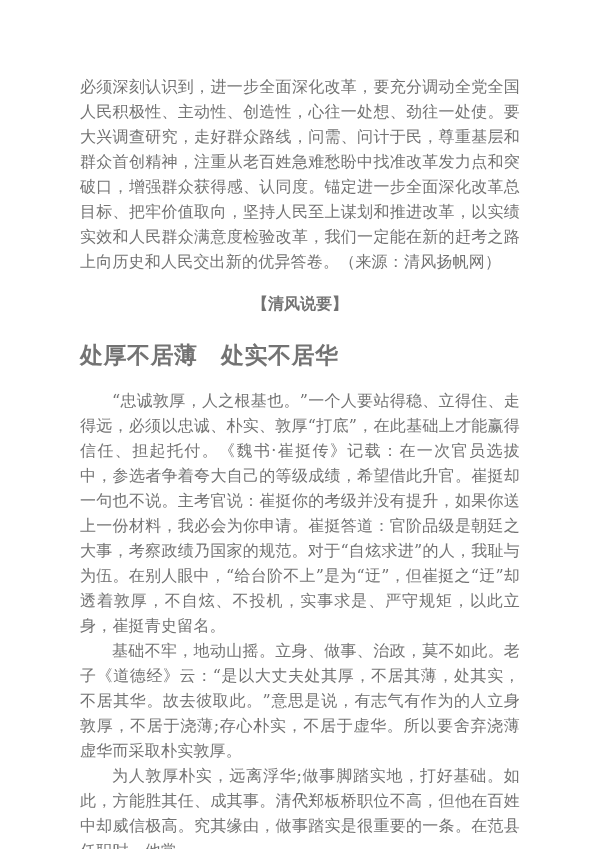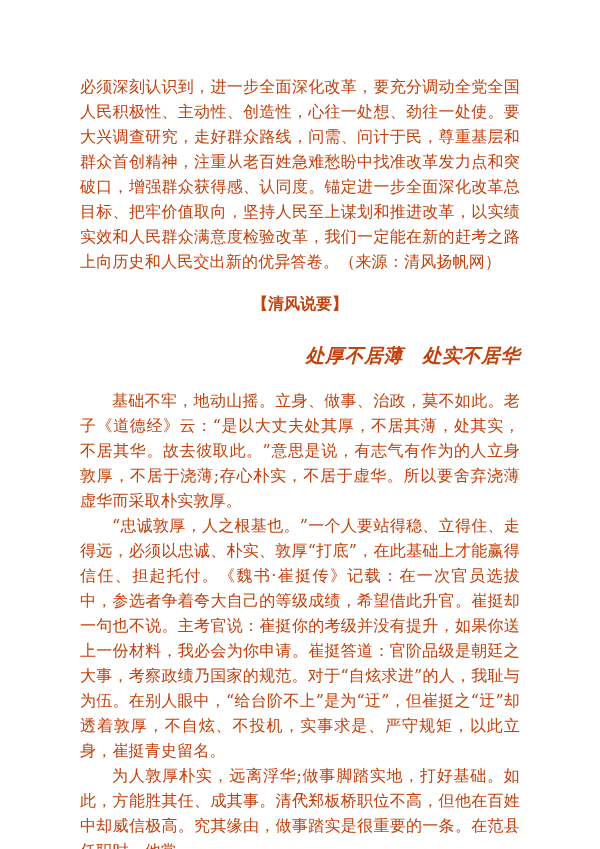--- a/index.html
+++ b/index.html
@@ -5,21 +5,21 @@
   html, body {
     margin: 0;
     padding: 0;
     background: #ffffff;
   }
   .page {
     position: relative;
     width: 600px;
     height: 849px;
     background: #ffffff;
-    color: #c2410c;
+    color: #737373;
     font-family: "DejaVu Serif", "Liberation Serif", serif;
     overflow: hidden;
   }
   .content {
     position: absolute;
     left: 80px;
     top: 74px;
     width: 440px;
   }
   .para {
@@ -36,26 +36,25 @@
   }
   .section-header {
     margin: 17px 0 0 0;
     font-size: 16px;
     line-height: 25px;
     font-weight: bold;
     text-align: center;
   }
   .article-title {
     margin: 24px 0 0 0;
-    font-size: 19px;
+    font-size: 23px;
     line-height: 30px;
     font-weight: bold;
-    text-align: right;
+    text-align: left;
     letter-spacing: 0.5px;
-    font-style: italic;
   }
   .article-body .para {
     text-indent: 32px;
   }
   .article-body .para:first-child {
     margin-top: 18px;
   }
   .page-footer {
     position: absolute;
     top: 789px;
@@ -73,21 +72,21 @@
 <div class="page">
   <div class="content">
 
     <p class="para continuation-para">必须深刻认识到，进一步全面深化改革，要充分调动全党全国人民积极性、主动性、创造性，心往一处想、劲往一处使。要大兴调查研究，走好群众路线，问需、问计于民，尊重基层和群众首创精神，注重从老百姓急难愁盼中找准改革发力点和突破口，增强群众获得感、认同度。锚定进一步全面深化改革总目标、把牢价值取向，坚持人民至上谋划和推进改革，以实绩实效和人民群众满意度检验改革，我们一定能在新的赶考之路上向历史和人民交出新的优异答卷。（来源：清风扬帆网）</p>
 
     <div class="section-header">【清风说要】</div>
 
     <div class="article-title">处厚不居薄　处实不居华</div>
 
     <div class="article-body">
+      <p class="para">“忠诚敦厚，人之根基也。”一个人要站得稳、立得住、走得远，必须以忠诚、朴实、敦厚“打底”，在此基础上才能赢得信任、担起托付。《魏书·崔挺传》记载：在一次官员选拔中，参选者争着夸大自己的等级成绩，希望借此升官。崔挺却一句也不说。主考官说：崔挺你的考级并没有提升，如果你送上一份材料，我必会为你申请。崔挺答道：官阶品级是朝廷之大事，考察政绩乃国家的规范。对于“自炫求进”的人，我耻与为伍。在别人眼中，“给台阶不上”是为“迂”，但崔挺之“迂”却透着敦厚，不自炫、不投机，实事求是、严守规矩，以此立身，崔挺青史留名。</p>
       <p class="para">基础不牢，地动山摇。立身、做事、治政，莫不如此。老子《道德经》云：“是以大丈夫处其厚，不居其薄，处其实，不居其华。故去彼取此。”意思是说，有志气有作为的人立身敦厚，不居于浇薄;存心朴实，不居于虚华。所以要舍弃浇薄虚华而采取朴实敦厚。</p>
-      <p class="para">“忠诚敦厚，人之根基也。”一个人要站得稳、立得住、走得远，必须以忠诚、朴实、敦厚“打底”，在此基础上才能赢得信任、担起托付。《魏书·崔挺传》记载：在一次官员选拔中，参选者争着夸大自己的等级成绩，希望借此升官。崔挺却一句也不说。主考官说：崔挺你的考级并没有提升，如果你送上一份材料，我必会为你申请。崔挺答道：官阶品级是朝廷之大事，考察政绩乃国家的规范。对于“自炫求进”的人，我耻与为伍。在别人眼中，“给台阶不上”是为“迂”，但崔挺之“迂”却透着敦厚，不自炫、不投机，实事求是、严守规矩，以此立身，崔挺青史留名。</p>
       <p class="para">为人敦厚朴实，远离浮华;做事脚踏实地，打好基础。如此，方能胜其任、成其事。清代郑板桥职位不高，但他在百姓中却威信极高。究其缘由，做事踏实是很重要的一条。在范县任职时，他常</p>
     </div>
 
   </div>
 
   <div class="page-footer">- 7 -</div>
 </div>
 
 </body></html>

